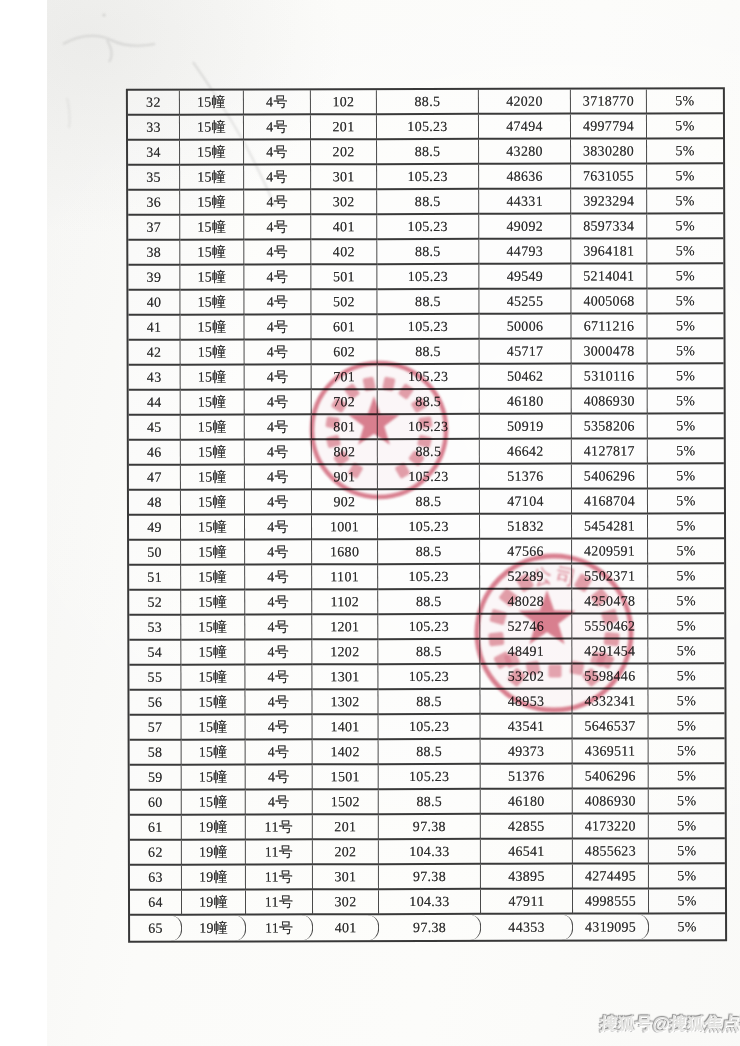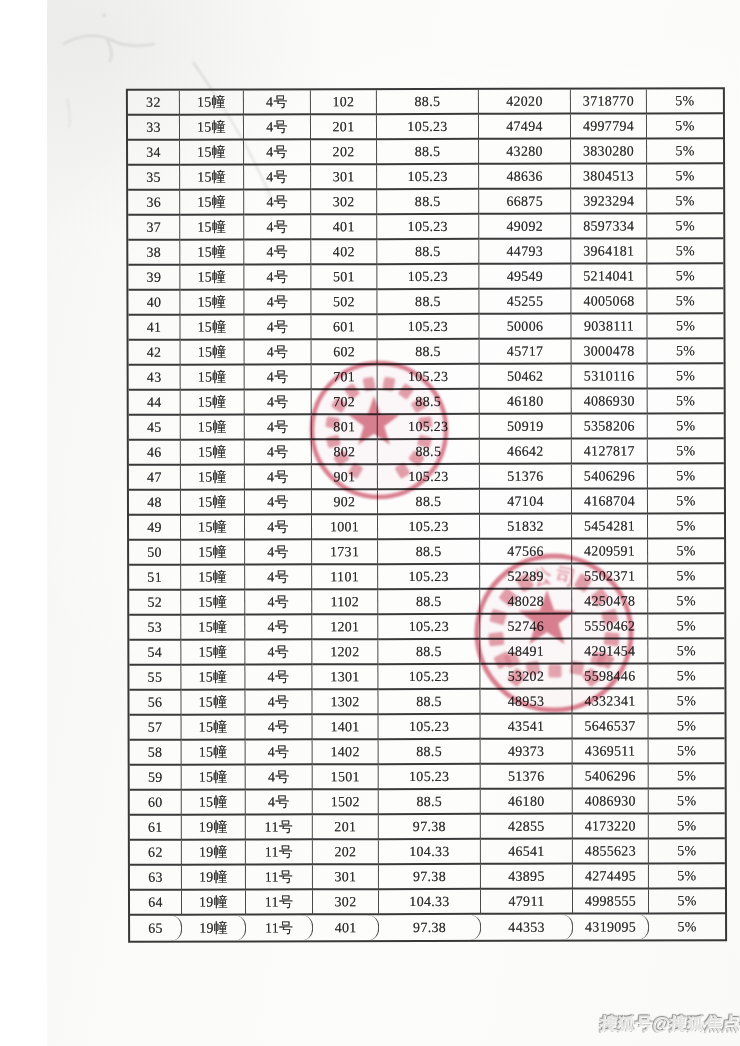--- a/index.html
+++ b/index.html
@@ -91,30 +91,30 @@
         <div class="td">3830280</div>
         <div class="td">5%</div>
       </div>
       <div class="tr">
         <div class="td">35</div>
         <div class="td">15幢</div>
         <div class="td">4号</div>
         <div class="td">301</div>
         <div class="td">105.23</div>
         <div class="td">48636</div>
-        <div class="td">3804513</div>
+        <div class="td">7631055</div>
         <div class="td">5%</div>
       </div>
       <div class="tr">
         <div class="td">36</div>
         <div class="td">15幢</div>
         <div class="td">4号</div>
         <div class="td">302</div>
         <div class="td">88.5</div>
-        <div class="td">66875</div>
+        <div class="td">44331</div>
         <div class="td">3923294</div>
         <div class="td">5%</div>
       </div>
       <div class="tr">
         <div class="td">37</div>
         <div class="td">15幢</div>
         <div class="td">4号</div>
         <div class="td">401</div>
         <div class="td">105.23</div>
         <div class="td">49092</div>
@@ -151,21 +151,21 @@
         <div class="td">4005068</div>
         <div class="td">5%</div>
       </div>
       <div class="tr">
         <div class="td">41</div>
         <div class="td">15幢</div>
         <div class="td">4号</div>
         <div class="td">601</div>
         <div class="td">105.23</div>
         <div class="td">50006</div>
-        <div class="td">9038111</div>
+        <div class="td">6711216</div>
         <div class="td">5%</div>
       </div>
       <div class="tr">
         <div class="td">42</div>
         <div class="td">15幢</div>
         <div class="td">4号</div>
         <div class="td">602</div>
         <div class="td">88.5</div>
         <div class="td">45717</div>
         <div class="td">3000478</div>
@@ -238,21 +238,21 @@
         <div class="td">1001</div>
         <div class="td">105.23</div>
         <div class="td">51832</div>
         <div class="td">5454281</div>
         <div class="td">5%</div>
       </div>
       <div class="tr">
         <div class="td">50</div>
         <div class="td">15幢</div>
         <div class="td">4号</div>
-        <div class="td">1731</div>
+        <div class="td">1680</div>
         <div class="td">88.5</div>
         <div class="td">47566</div>
         <div class="td">4209591</div>
         <div class="td">5%</div>
       </div>
       <div class="tr">
         <div class="td">51</div>
         <div class="td">15幢</div>
         <div class="td">4号</div>
         <div class="td">1101</div>

